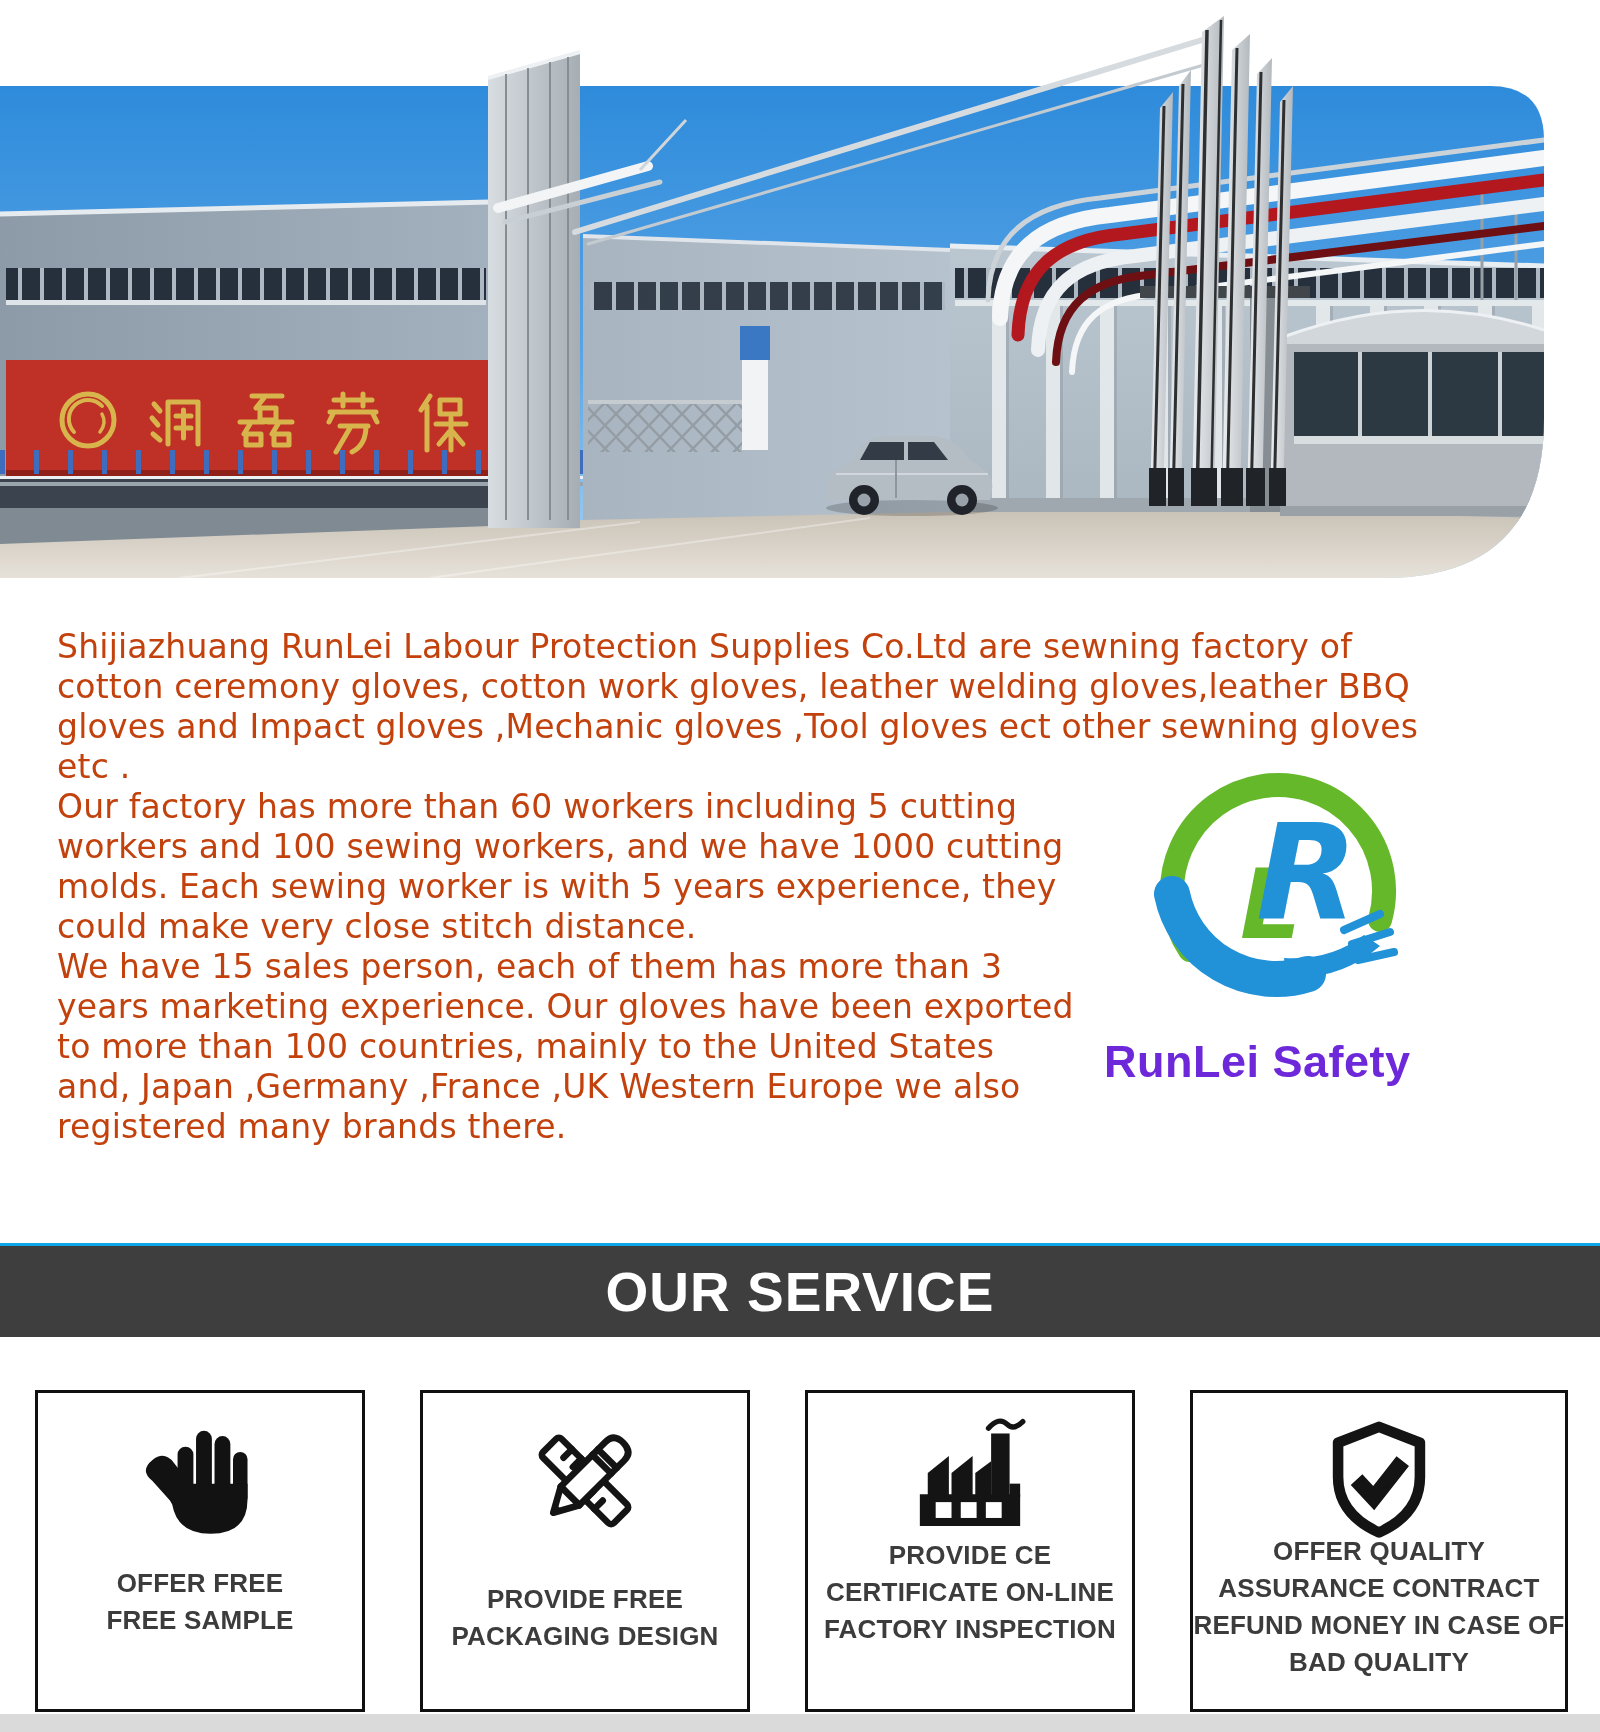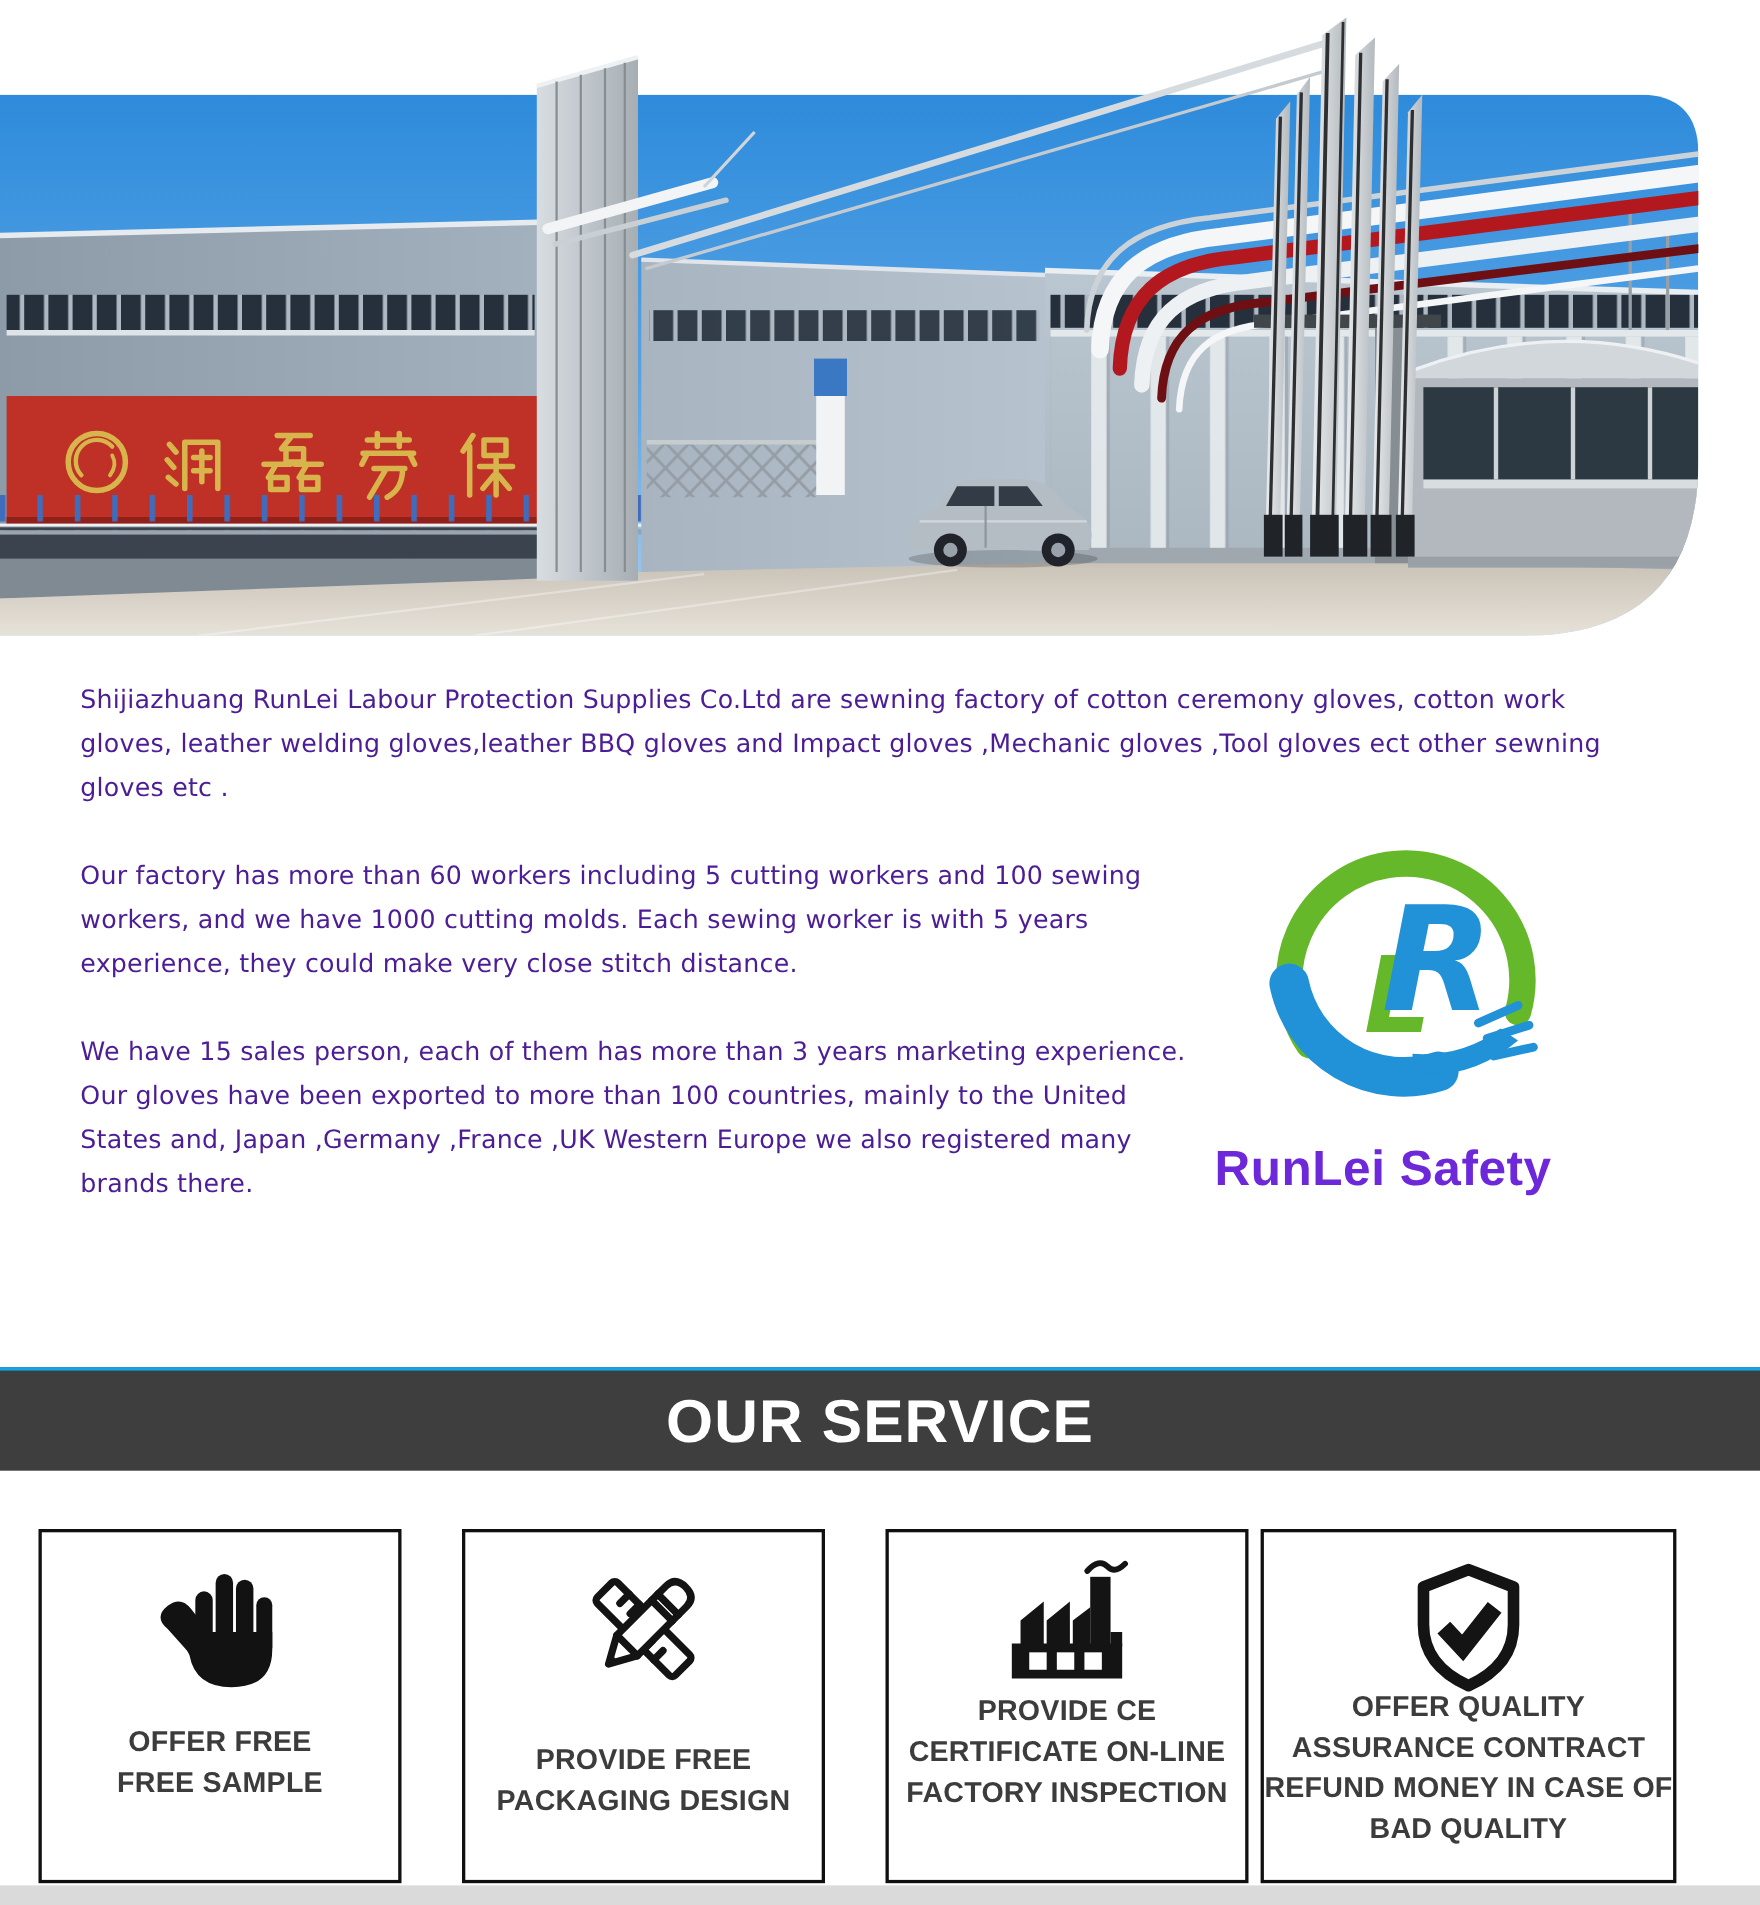--- a/index.html
+++ b/index.html
@@ -1,39 +1,39 @@
 <!DOCTYPE html>
 <html><head>
 <meta charset="utf-8">
 <style>
   html,body{margin:0;padding:0;background:#ffffff;}
   #page{position:relative;width:1600px;height:1732px;background:#fff;overflow:hidden;
         font-family:"Liberation Sans","DejaVu Sans",sans-serif;}
   
   #hero{position:absolute;left:0;top:0;width:1544px;height:578px;}
   
-  .para{position:absolute;left:73px;color:#4c1d95;font-family:"DejaVu Sans",sans-serif;
-        font-size:23px;line-height:40px;letter-spacing:.2px;}
+  .para{position:absolute;left:57px;color:#c2410c;font-family:"DejaVu Sans",sans-serif;
+        font-size:33px;line-height:40px;letter-spacing:.2px;}
   #p1{top:594px;width:1400px;}
   #p2{top:754px;width:1020px;}
   #p3{top:914px;width:1020px;}
   
   #comp-logo{position:absolute;left:1128px;top:722px;width:300px;height:300px;}
   #wordmark{position:absolute;left:1104px;top:1036px;width:352px;text-align:left;
             font-size:45px;font-weight:700;color:#6d28d9;letter-spacing:.5px;}
   
   #svc-banner{position:absolute;left:0;top:1243px;width:1600px;height:94px;background:#3e3e3e;
               border-top:3px solid #0ea5e9;box-sizing:border-box;display:flex;align-items:center;justify-content:center;}
   #svc-banner span{color:#ffffff;font-size:55px;font-weight:bold;letter-spacing:1px;}
   
   .card{position:absolute;top:1390px;height:322px;background:#fff;border:3px solid #101010;box-sizing:border-box;}
   #card0{left:35px;width:330px;}
   #card1{left:420px;width:330px;}
   #card2{left:805px;width:330px;}
-  #card3{left:1146px;width:378px;}
+  #card3{left:1190px;width:378px;}
   .card .icon{position:absolute;left:50%;transform:translateX(-50%);top:22px;width:132px;height:132px;}
   .card .label{position:absolute;left:0;width:100%;text-align:center;color:#3c3c3c;
                font-weight:bold;font-size:26px;line-height:37px;letter-spacing:.2px;}
   #card0 .label{top:172px;} #card1 .label{top:172px;margin-top:16px;} #card2 .label{top:144px;} #card3 .label{top:140px;}
   #bottom-strip{position:absolute;left:0;top:1714px;width:1600px;height:18px;background:#dadada;}
 </style>
 </head>
 <body>
 
 <div id="page">

